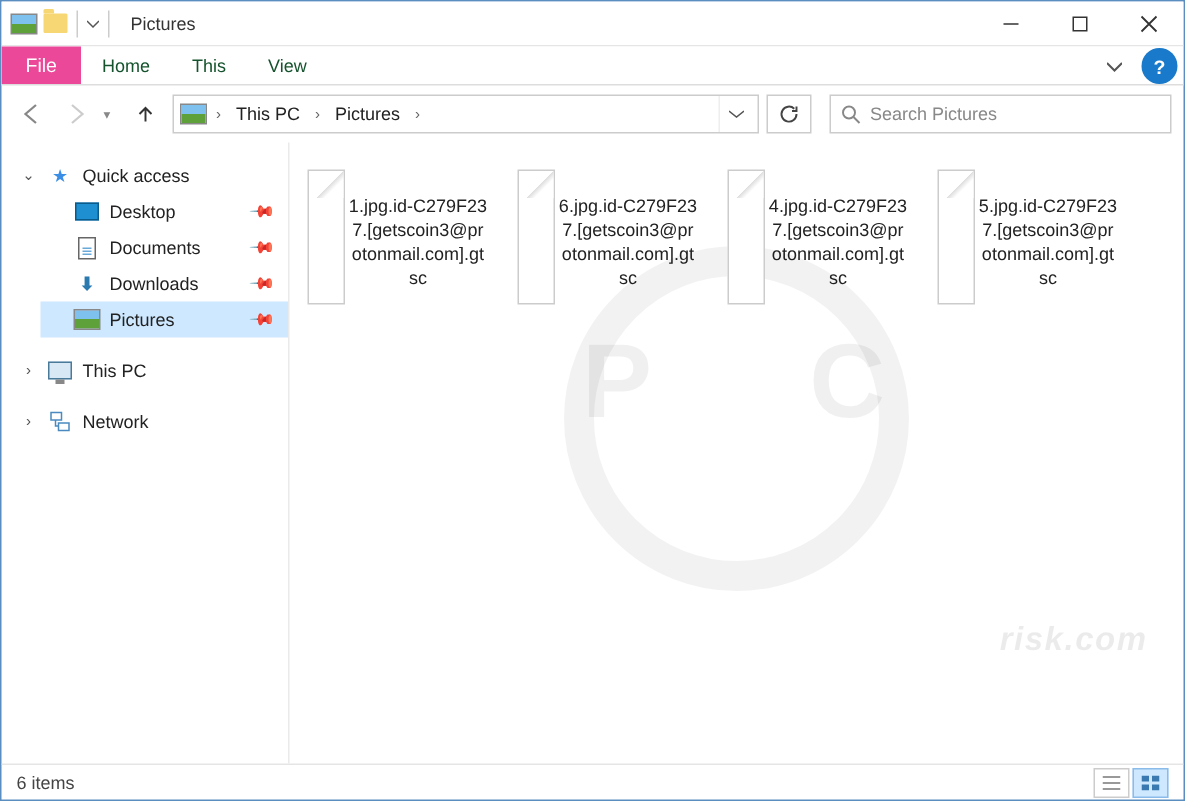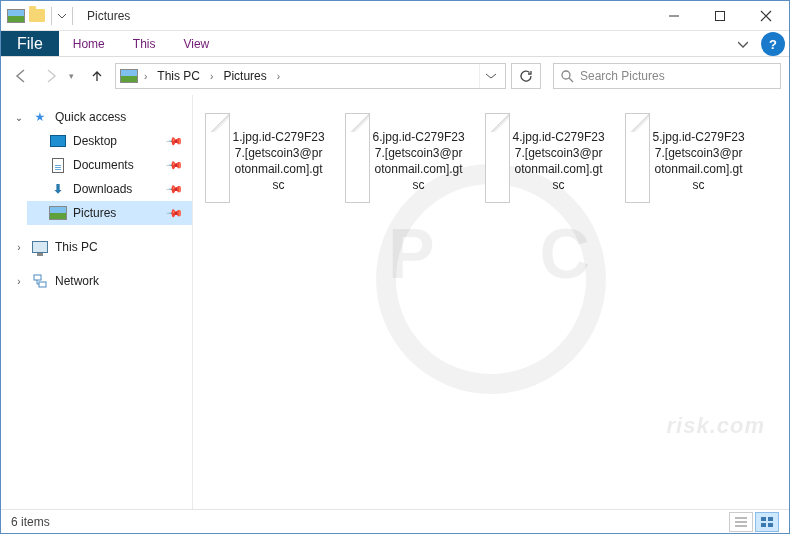--- a/index.html
+++ b/index.html
@@ -10,22 +10,22 @@
 .titlebar .qat .app-icon { width: 18px; height: 14px; background: linear-gradient(180deg,#7ec0ee 50%,#5ea03a 50%); border: 1px solid #888; }
 .titlebar .qat .folder-icon { width: 16px; height: 13px; background: #f7d774; border-radius: 1px; position: relative; }
 .titlebar .qat .folder-icon::before { content: ""; position: absolute; top: -3px; left: 0; width: 7px; height: 3px; background: #f7d774; border-radius: 1px 1px 0 0; }
 .titlebar .qat .sep { width: 1px; height: 18px; background: #ccc; margin: 0 2px; }
 .titlebar .qat .drop { width: 8px; height: 8px; }
 .titlebar .title { margin-left: 6px; color: #333; }
 .titlebar .win-controls { margin-left: auto; display: flex; }
 .titlebar .win-controls div { width: 46px; height: 30px; display: flex; align-items: center; justify-content: center; color: #333; font-size: 14px; }
 
 .ribbon { height: 26px; background: #fff; display: flex; align-items: stretch; border-bottom: 1px solid #ddd; }
-.ribbon .file-tab { background: #0c4a6e; color: #fff; padding: 0 16px; display: flex; align-items: center; font-size: 16px; }
-.ribbon .tab { padding: 0 14px; display: flex; align-items: center; color: #701a75; }
+.ribbon .file-tab { background: #ec4899; color: #fff; padding: 0 16px; display: flex; align-items: center; font-size: 13px; }
+.ribbon .tab { padding: 0 14px; display: flex; align-items: center; color: #14532d; }
 .ribbon .spacer { flex: 1; }
 .ribbon .rb { width: 28px; display: flex; align-items: center; justify-content: center; color: #555; }
 .ribbon .help { width: 24px; height: 24px; margin: 1px 4px; border-radius: 50%; background: #1979ca; color: #fff; display: flex; align-items: center; justify-content: center; font-weight: bold; font-size: 13px; }
 
 .navrow { height: 38px; display: flex; align-items: center; padding: 4px 8px; gap: 6px; }
 .navrow .navbtn { width: 24px; height: 24px; display: flex; align-items: center; justify-content: center; color: #888; }
 .navrow .navbtn.enabled { color: #333; }
 .navrow .drop-small { width: 10px; color: #888; font-size: 9px; }
 .addrbar { flex: 1; height: 26px; border: 1px solid #ccc; display: flex; align-items: center; padding: 0 4px; gap: 4px; }
 .addrbar .pic-icon { width: 18px; height: 14px; background: linear-gradient(180deg,#7ec0ee 50%,#5ea03a 50%); border: 1px solid #888; }

